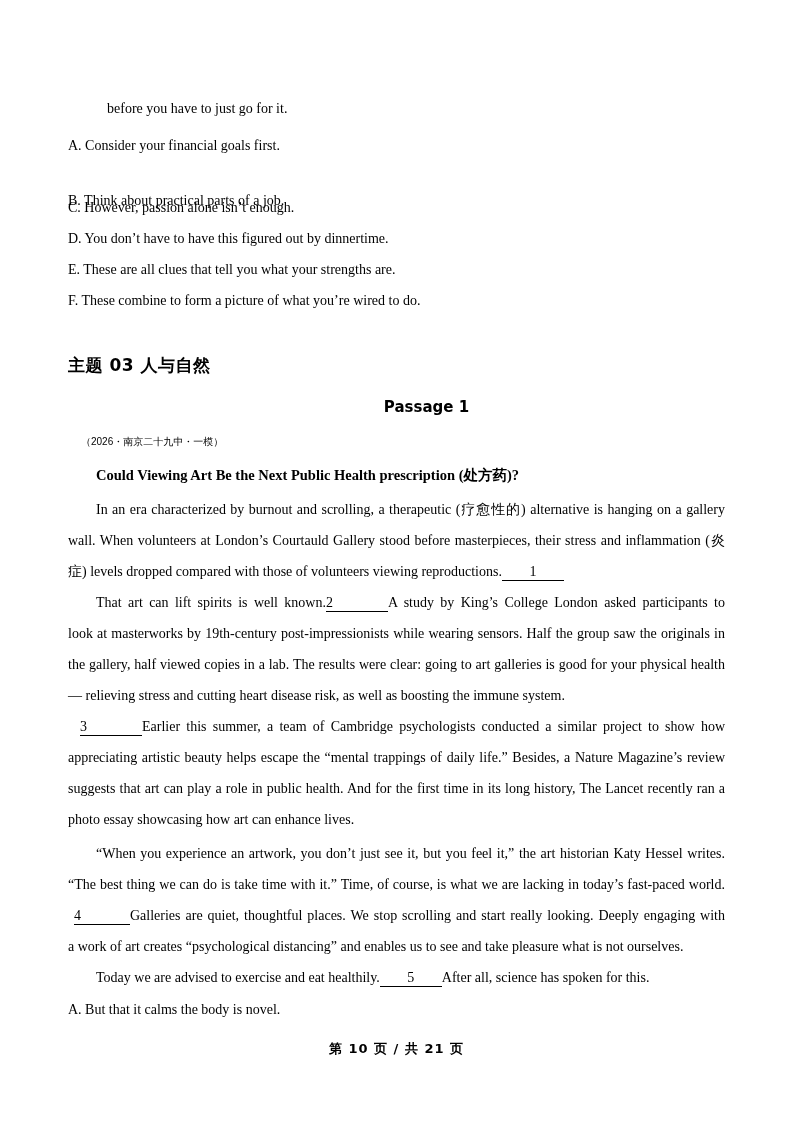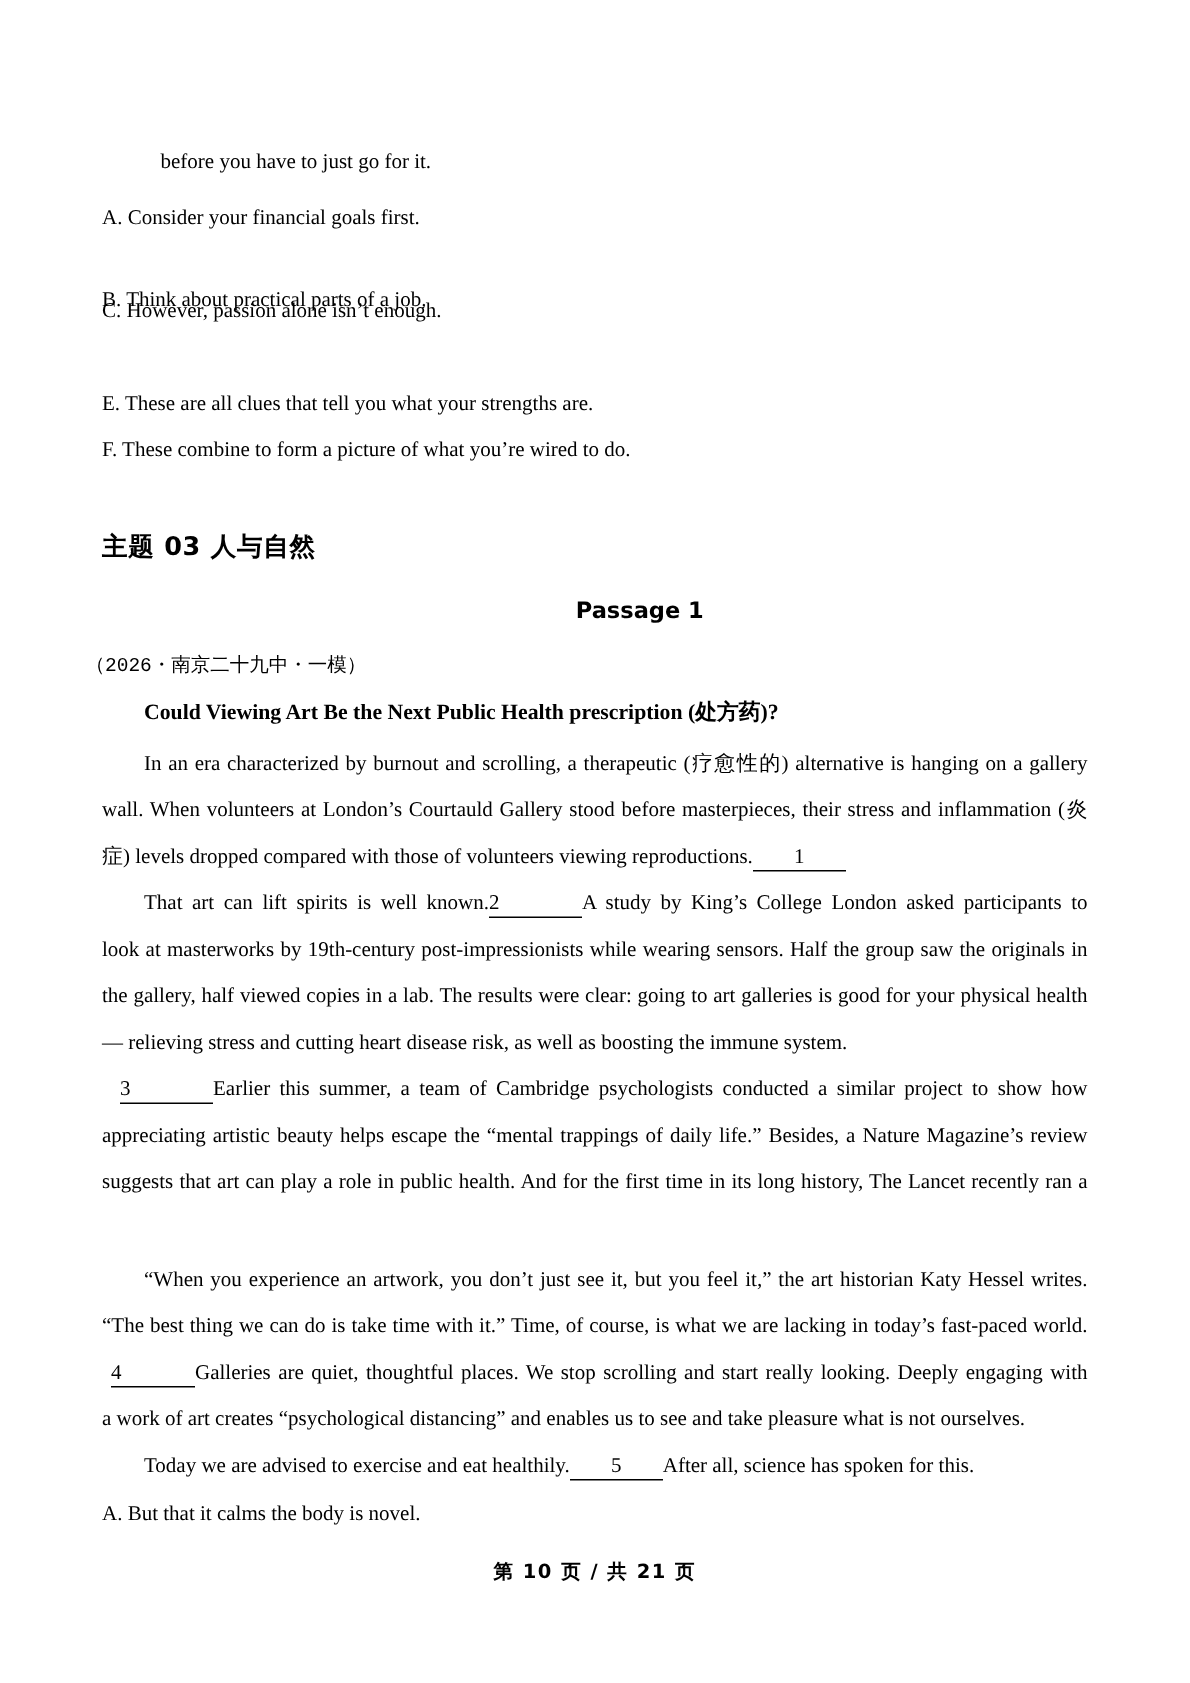--- a/index.html
+++ b/index.html
@@ -56,23 +56,23 @@
     text-align: center;
     padding-left: 60px;
     box-sizing: border-box;
     font-family: "DejaVu Sans", "Liberation Sans", sans-serif;
     font-weight: bold;
     font-size: 15px;
     line-height: 1;
   }
   .meta-line {
     position: absolute;
-    left: 57px;
-    font-family: Liberation Mono, monospace;
-    font-size: 13px;
+    left: 81px;
+    font-family: Liberation Sans, sans-serif;
+    font-size: 10px;
     line-height: 1;
     white-space: nowrap;
   }
   .article-title {
     position: absolute;
     left: 96px;
     font-family: "Liberation Serif", "DejaVu Serif", serif;
     font-weight: bold;
     font-size: 14.5px;
     line-height: 1;
@@ -107,20 +107,21 @@
 </head>
 <body>
 
 <div class="page">
 
   <div class="ln serif" style="top:102px;margin-left:39px;">before you have to just go for it.</div>
 
   <div class="ln serif" style="top:139px;">A. Consider your financial goals first.</div>
   <div class="ln serif" style="top:170px;margin-top:24px;">B. Think about practical parts of a job.</div>
   <div class="ln serif" style="top:201px;">C. However, passion alone isn’t enough.</div>
+  <div class="ln serif" style="top:232px;">D. You don’t have to have this figured out by dinnertime.</div>
   <div class="ln serif" style="top:263px;">E. These are all clues that tell you what your strengths are.</div>
   <div class="ln serif" style="top:294px;">F. These combine to form a picture of what you’re wired to do.</div>
 
   <div class="theme-heading" style="top:357px;">主题 03  人与自然</div>
 
   <div class="passage-heading" style="top:400px;">Passage 1</div>
 
   <div class="meta-line" style="top:437px;">（2026・南京二十九中・一模）</div>
 
   <div class="article-title" style="top:468px;">Could Viewing Art Be the Next Public Health prescription (处方药)?</div>
@@ -130,20 +131,21 @@
   <div class="ln serif" style="top:565px;"><span>症) levels dropped compared with those of volunteers viewing reproductions.</span><span class="blank">1</span></div>
 
   <div class="ln serif justify" style="top:596px;"><span style="display:inline-block;width:28px;"></span><span>That art can lift spirits is well known.</span><span class="blank">2</span><span>A study by King’s College London asked participants to</span></div>
   <div class="ln serif justify" style="top:627px;">look at masterworks by 19th-century post-impressionists while wearing sensors. Half the group saw the originals in</div>
   <div class="ln serif justify" style="top:658px;">the gallery, half viewed copies in a lab. The results were clear: going to art galleries is good for your physical health</div>
   <div class="ln serif" style="top:689px;">— relieving stress and cutting heart disease risk, as well as boosting the immune system.</div>
 
   <div class="ln serif justify" style="top:720px;"><span style="display:inline-block;width:12px;"></span><span class="blank">3</span><span>Earlier this summer, a team of Cambridge psychologists conducted a similar project to show how</span></div>
   <div class="ln serif justify" style="top:782px;">suggests that art can play a role in public health. And for the first time in its long history, The Lancet recently ran a</div>
   <div class="ln serif justify" style="top:751px;">appreciating artistic beauty helps escape the “mental trappings of daily life.” Besides, a Nature Magazine’s review</div>
+  <div class="ln serif" style="top:813px;">photo essay showcasing how art can enhance lives.</div>
 
   <div class="ln serif justify" style="top:847px;"><span style="display:inline-block;width:28px;"></span><span>“When you experience an artwork, you don’t just see it, but you feel it,” the art historian Katy Hessel writes.</span></div>
   <div class="ln serif justify" style="top:878px;">“The best thing we can do is take time with it.” Time, of course, is what we are lacking in today’s fast-paced world.</div>
 
   <div class="ln serif justify" style="top:909px;"><span style="display:inline-block;width:6px;"></span><span class="blank blank-narrow">4</span><span>Galleries are quiet, thoughtful places. We stop scrolling and start really looking. Deeply engaging with</span></div>
   <div class="ln serif" style="top:940px;">a work of art creates “psychological distancing” and enables us to see and take pleasure what is not ourselves.</div>
 
   <div class="ln serif" style="top:971px;"><span style="display:inline-block;width:28px;"></span><span>Today we are advised to exercise and eat healthily.</span><span class="blank">5</span><span>After all, science has spoken for this.</span></div>
 
   <div class="ln serif" style="top:1003px;">A. But that it calms the body is novel.</div>

